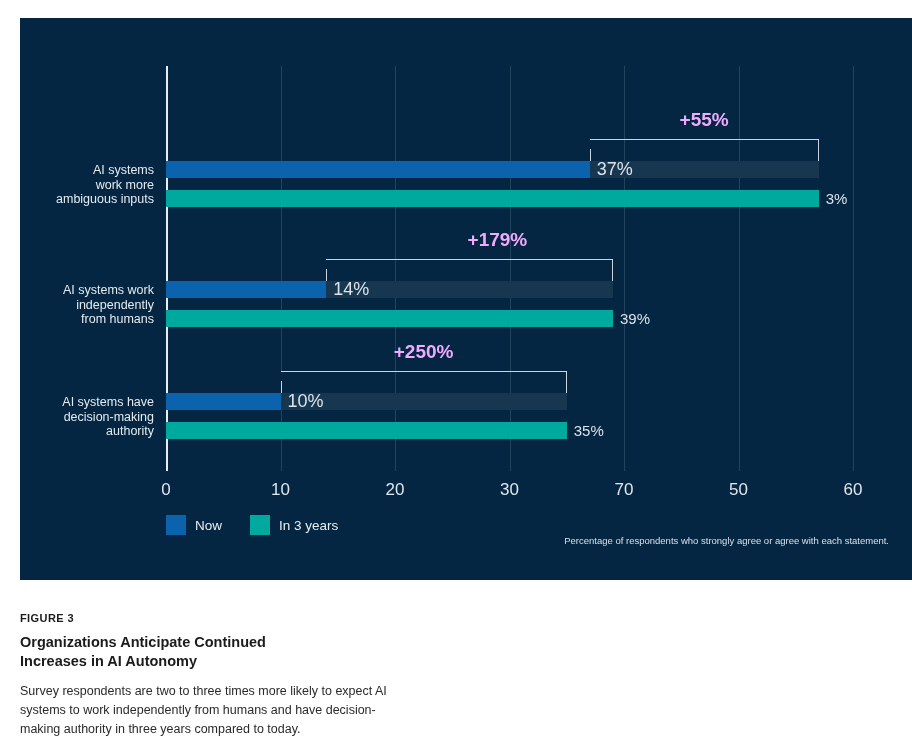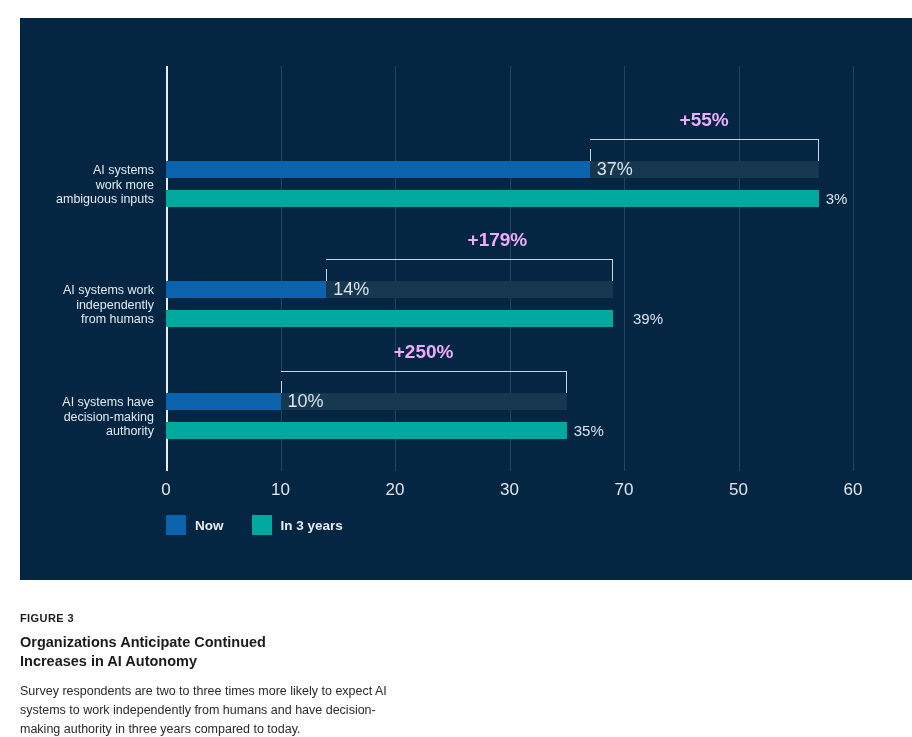--- a/index.html
+++ b/index.html
@@ -162,21 +162,20 @@
   }
   .legend-swatch {
     width: 20px;
     height: 20px;
     display: block;
   }
   .legend-text {
     font-size: 13.5px;
     color: #e8eef2;
     white-space: nowrap;
-    font-weight: bold;
   }
 
   #footnote {
     position: absolute;
     right: 23px;
     top: 517px;
     font-size: 9.5px;
     color: #d6e0e7;
     white-space: nowrap;
   }
@@ -262,21 +261,21 @@
           <div class="bracket-short-left"></div>
         </div>
         <div class="delta-label" style="left: 303.425px; top: -52px; margin-left: 28px;">+179%</div>
         <div class="bar-row" style="top: 0px; width: 100%;">
           <div class="gap-band" style="left: 160.3px; width: 286.25px; background: rgb(23, 54, 79);"></div>
           <div class="bar now" style="width: 160.3px; background: rgb(11, 99, 174);"></div>
           <div class="gap-value" style="left: 160.3px;">14%</div>
         </div>
         <div class="bar-row" style="top: 29px; width: 100%;">
           <div class="bar future" style="width: 446.55px; background: rgb(0, 169, 157);"></div>
-          <div class="end-value" style="left: 460px;">39%</div>
+          <div class="end-value" style="left: 447px;">39%</div>
         </div>
       </div>
       <div class="group" style="top: 327px;">
         <div class="cat-label" style="top: 2px;">AI systems have
 decision-making
 authority</div>
         <div class="bracket" style="left: 114.5px; width: 286.25px; top: -22px;">
           <div class="bracket-short-left"></div>
         </div>
         <div class="delta-label" style="left: 257.625px; top: -52px;">+250%</div>
@@ -296,19 +295,20 @@
       <div class="legend-item">
         <span class="legend-swatch" style="background: rgb(11, 99, 174);"></span>
         <span class="legend-text">Now</span>
       </div>
       <div class="legend-item">
         <span class="legend-swatch" style="background: rgb(0, 169, 157);"></span>
         <span class="legend-text">In 3 years</span>
       </div>
     </div>
 
+  <div id="footnote">Percentage of respondents who strongly agree or agree with each statement.</div>
 </div>
 
 <div id="caption">
   <div id="fig-eyebrow">FIGURE 3</div>
   <div id="fig-title">Organizations Anticipate Continued Increases in AI Autonomy</div>
   <div id="fig-desc">Survey respondents are two to three times more likely to expect AI systems to work independently from humans and have decision-making authority in three years compared to today.</div>
 </div>
 
 </body></html>

